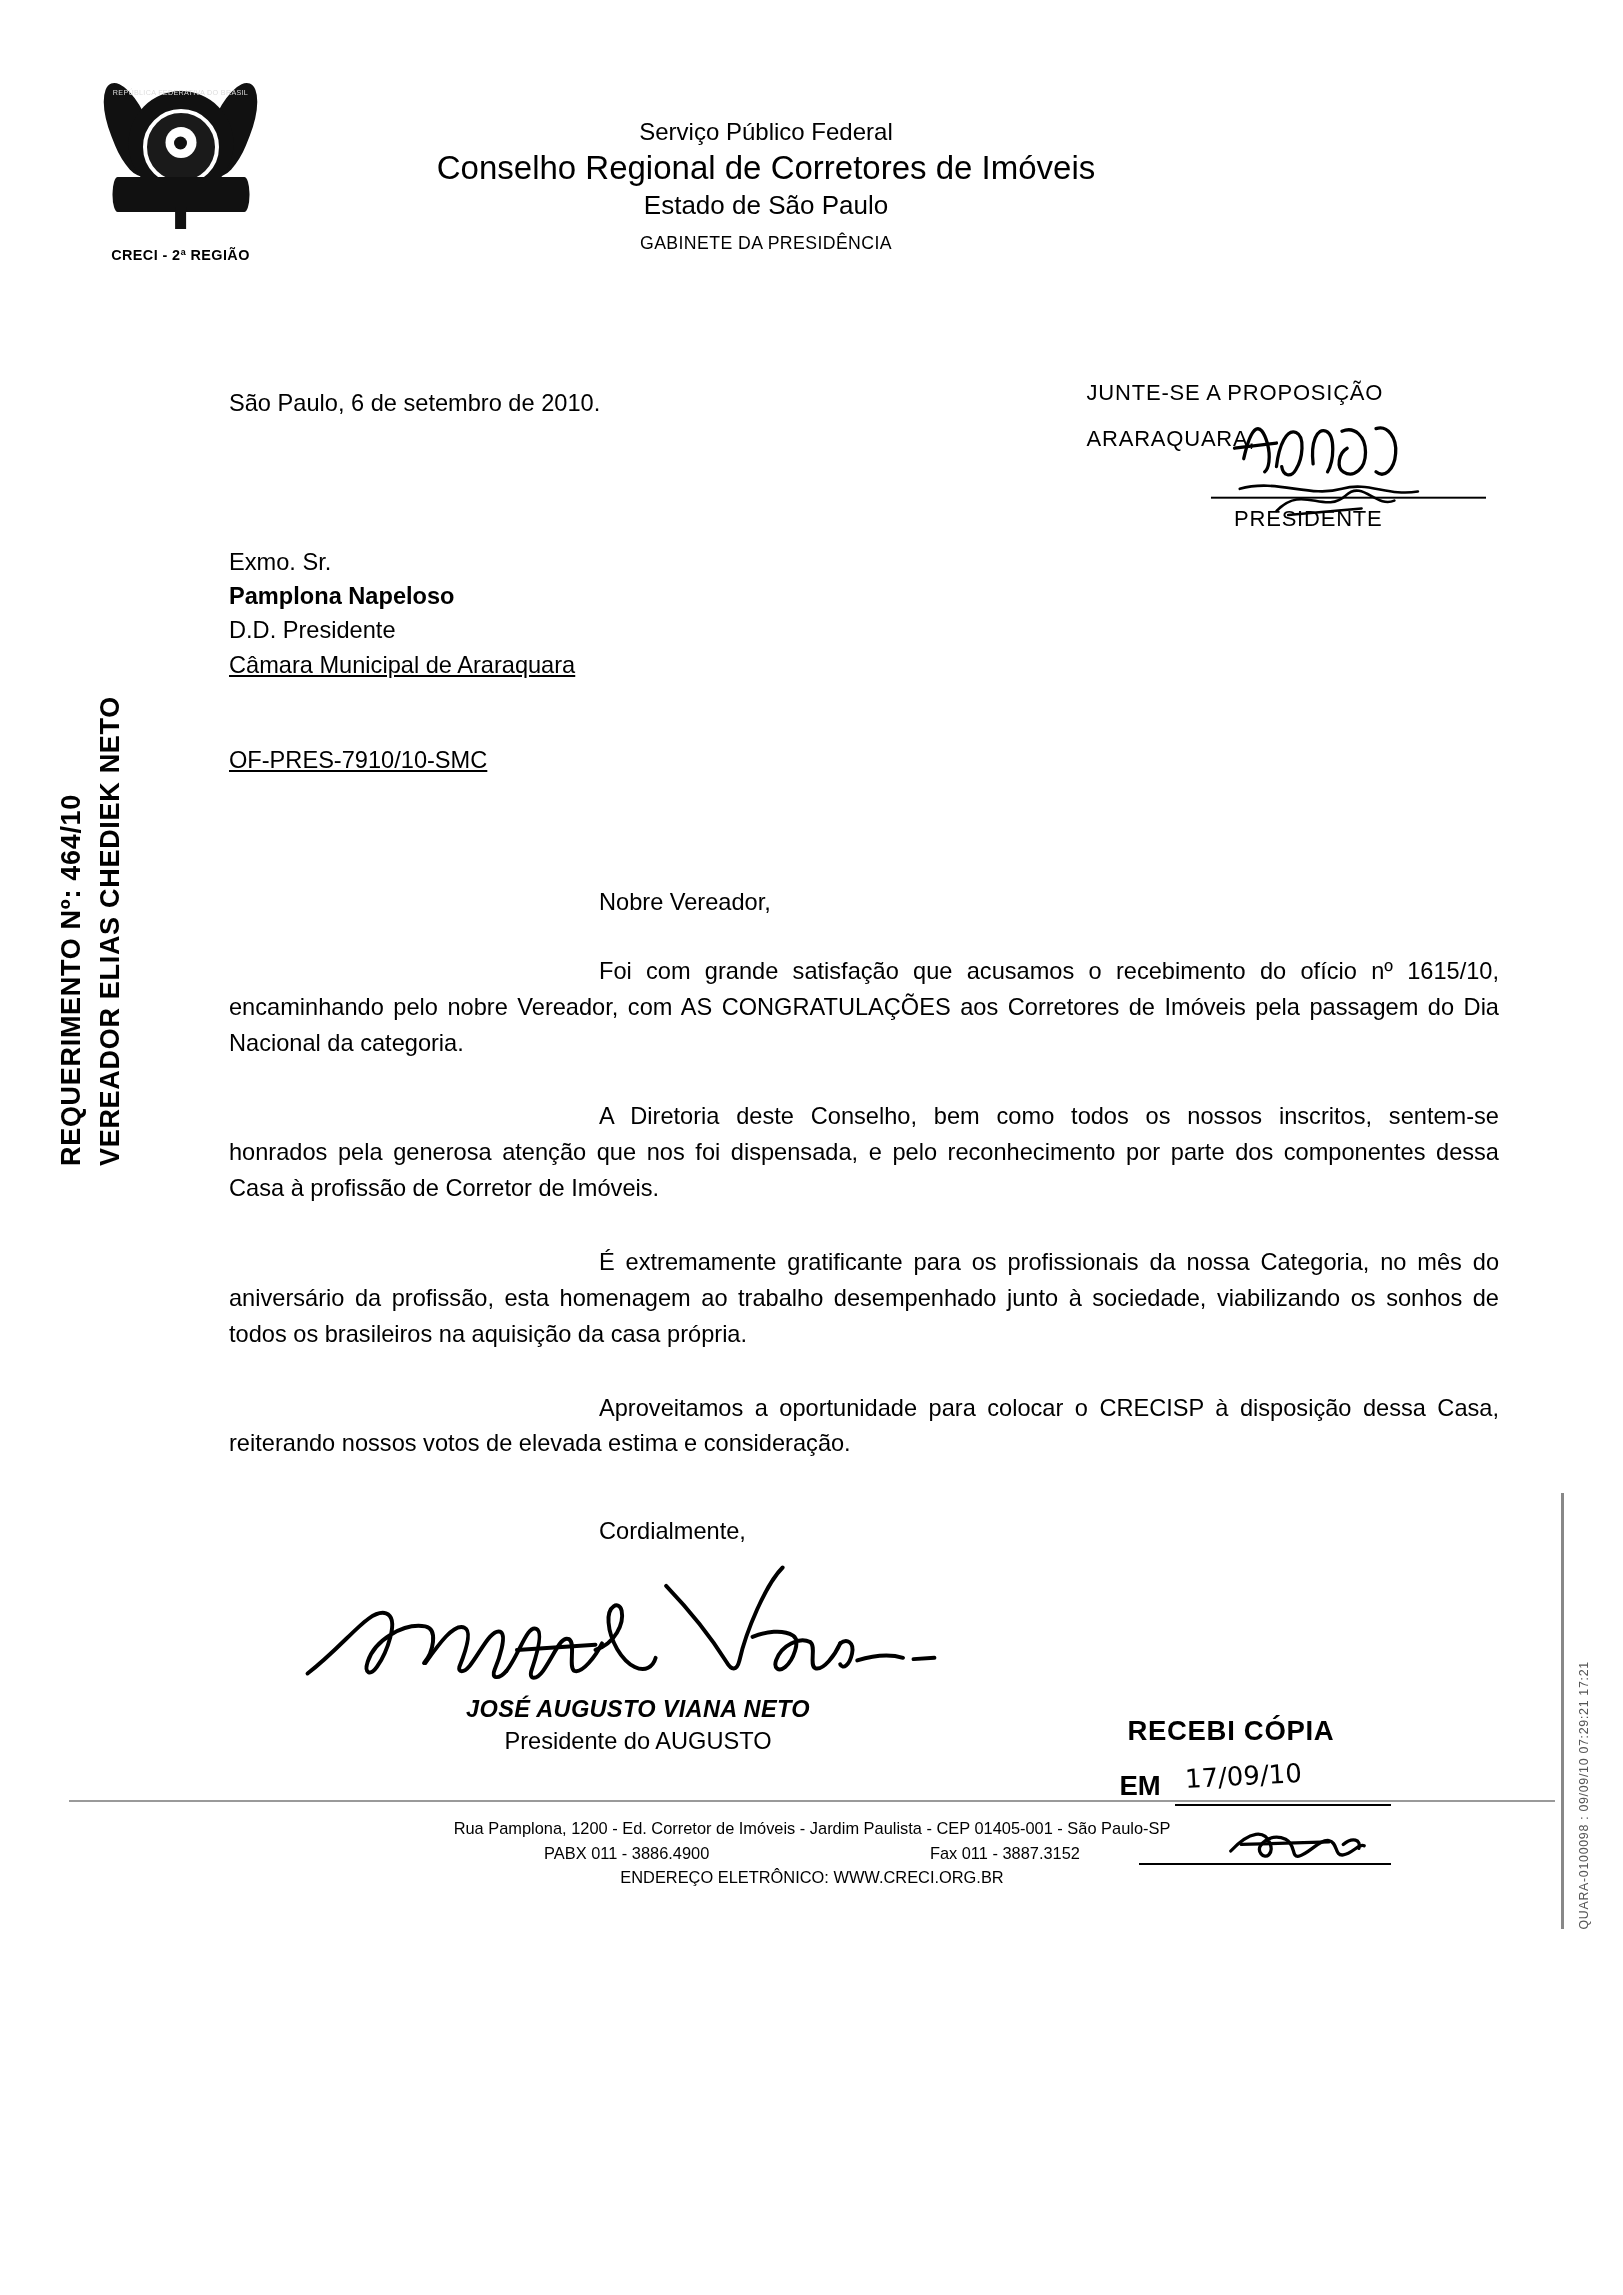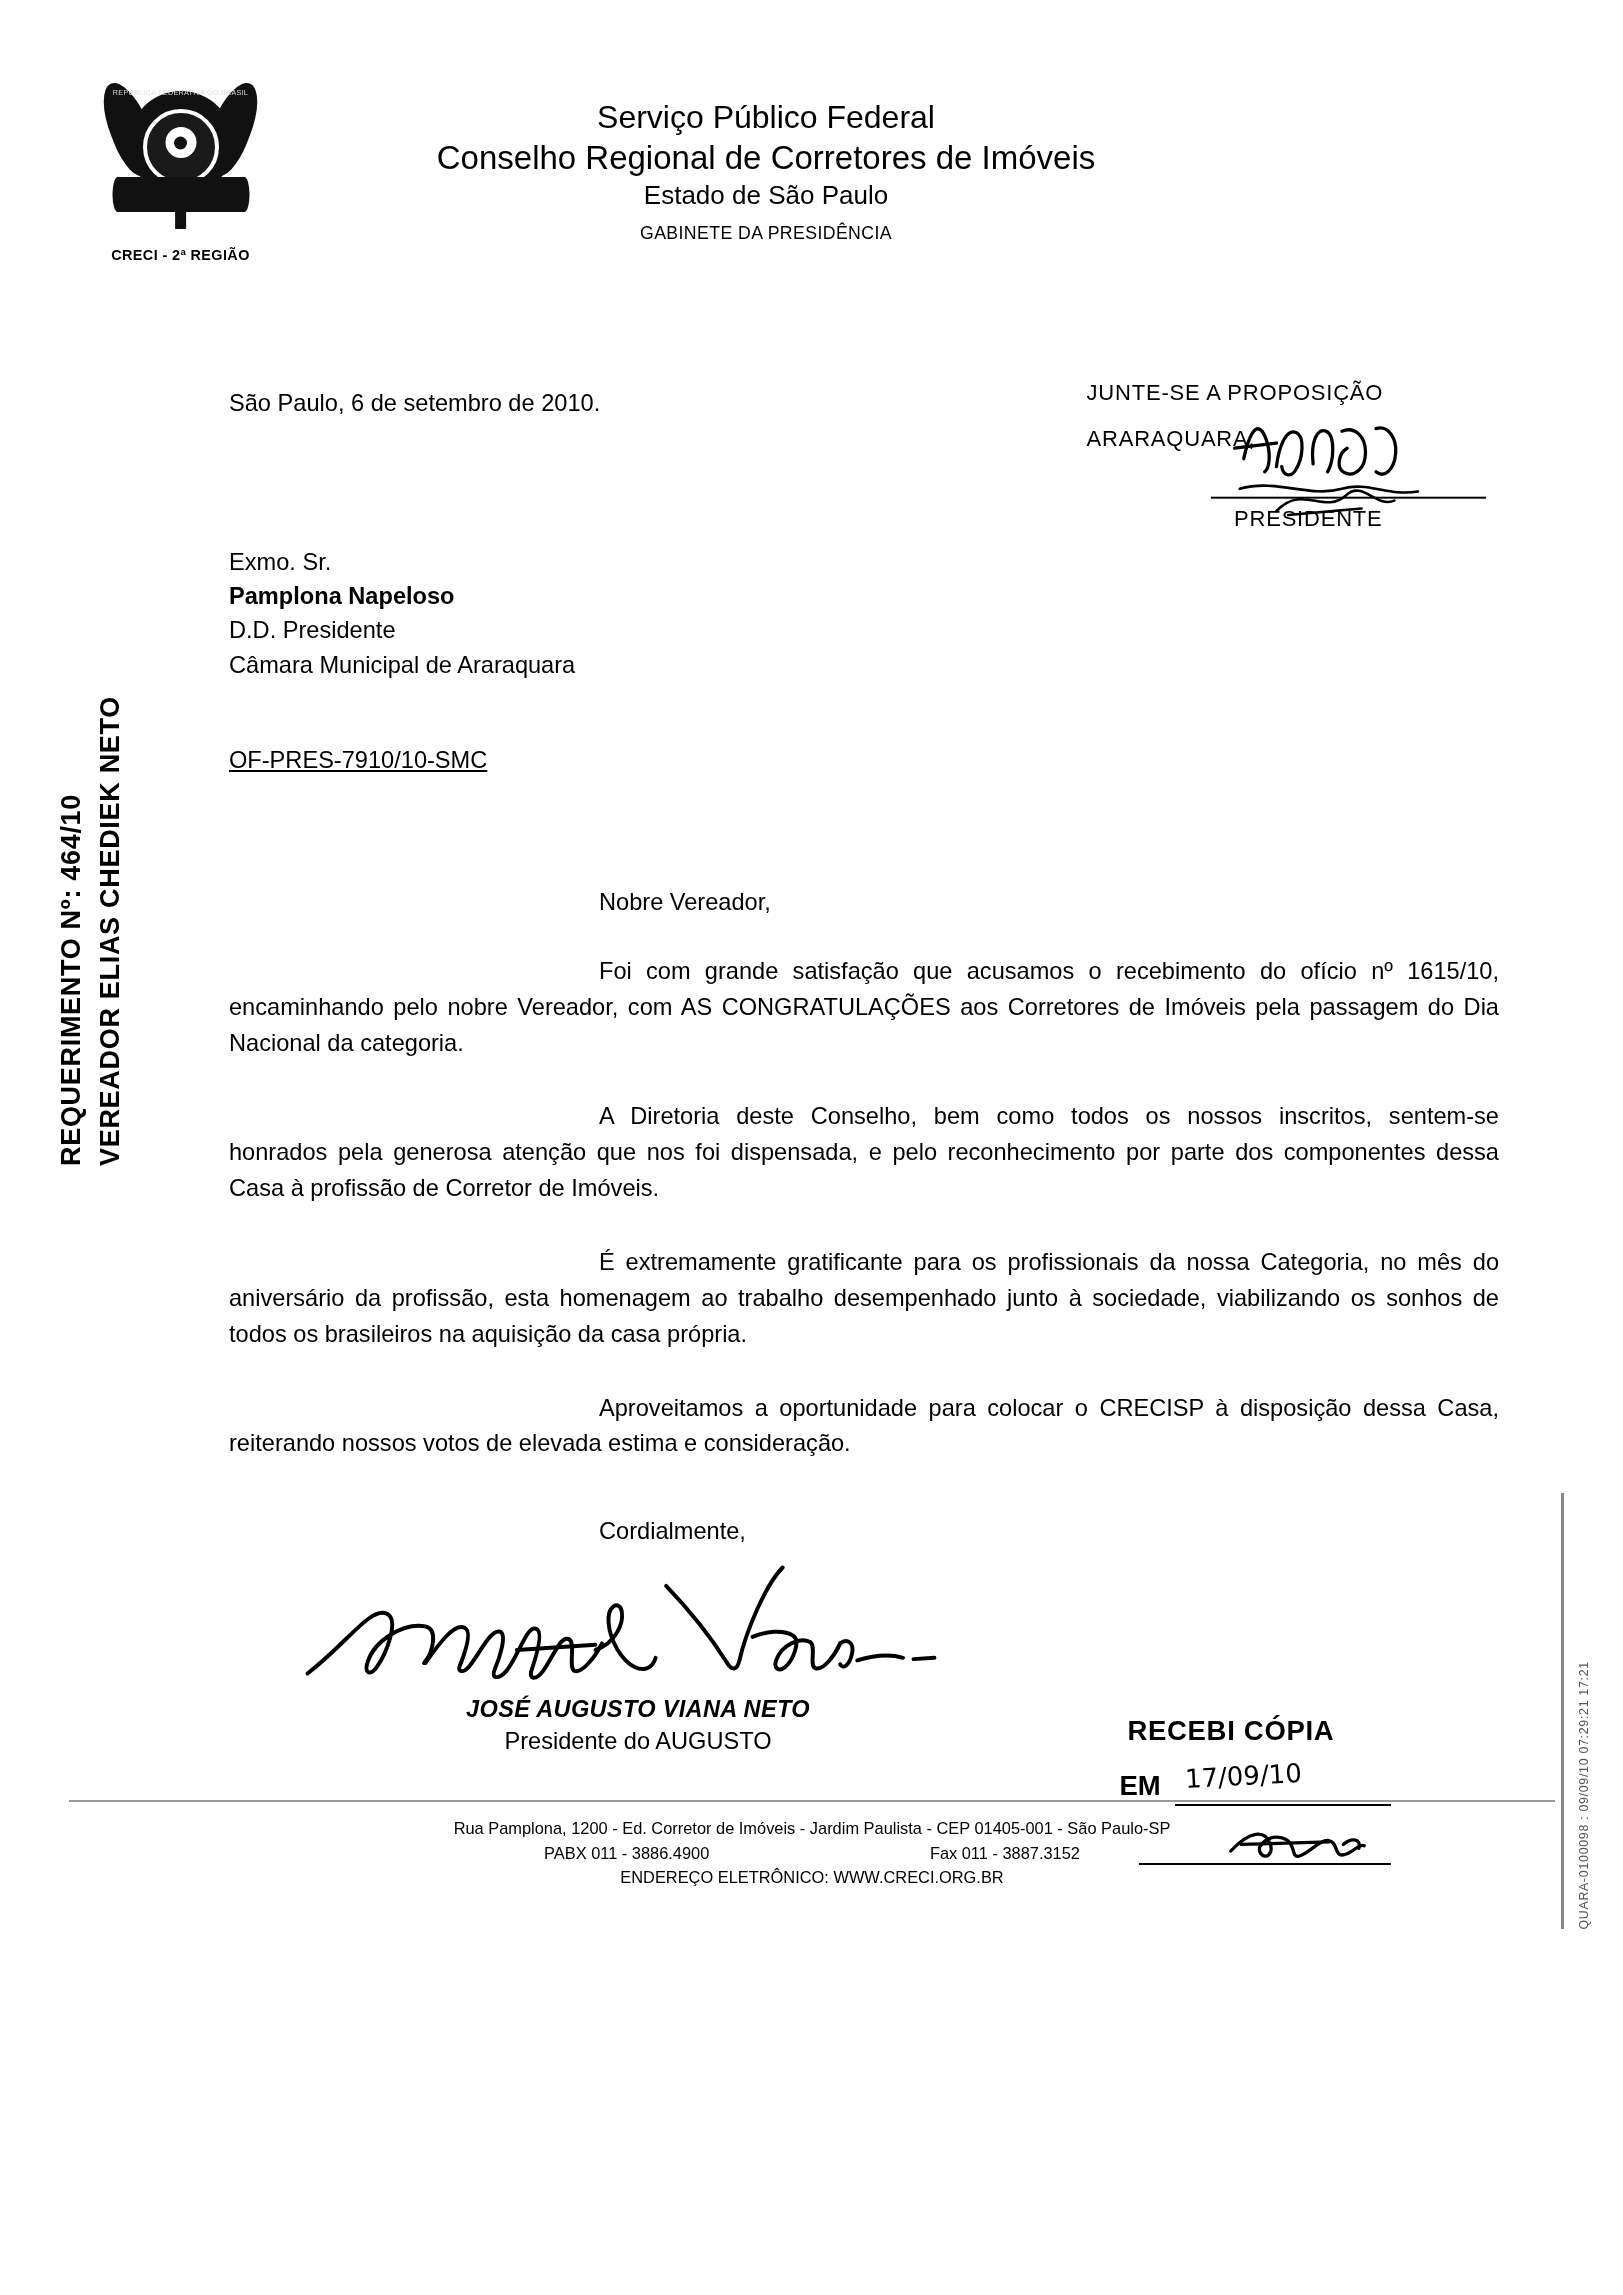--- a/index.html
+++ b/index.html
@@ -124,21 +124,21 @@
     font-weight: bold;
     letter-spacing: 0.4px;
   }
   .header-text {
     position: absolute;
     left: 275px;
     top: 18.3px;
     width: 982px;
     text-align: center;
   }
-  .h-line1 { font-size: 32px; line-height: 1.25; }
+  .h-line1 { font-size: 24px; line-height: 1.25; margin-top: 20px; }
   .h-line2 { font-size: 33px; line-height: 1.25; }
   .h-line3 { font-size: 26px; line-height: 1.25; }
   .h-line4 { font-size: 17.7px; letter-spacing: 0.4px; margin-top: 11.8px; }
 
   
   .side-stamp {
     position: absolute;
     left: 13px;
     top: 511px;
     width: 131px;
@@ -166,20 +166,21 @@
   .date-line {
     font-size: 23.6px;
   }
   .recipient {
     margin-top: 128px;
     font-size: 23.6px;
     line-height: 1.45;
   }
   .recipient .bold { font-weight: bold; }
   .recipient .underline {
+    text-decoration: underline;
     display: inline-block;
   }
   .ref-line {
     margin-top: 65px;
     font-size: 23.6px;
     text-decoration: underline;
     display: inline-block;
   }
   .salutation {
     margin-top: 115px;

